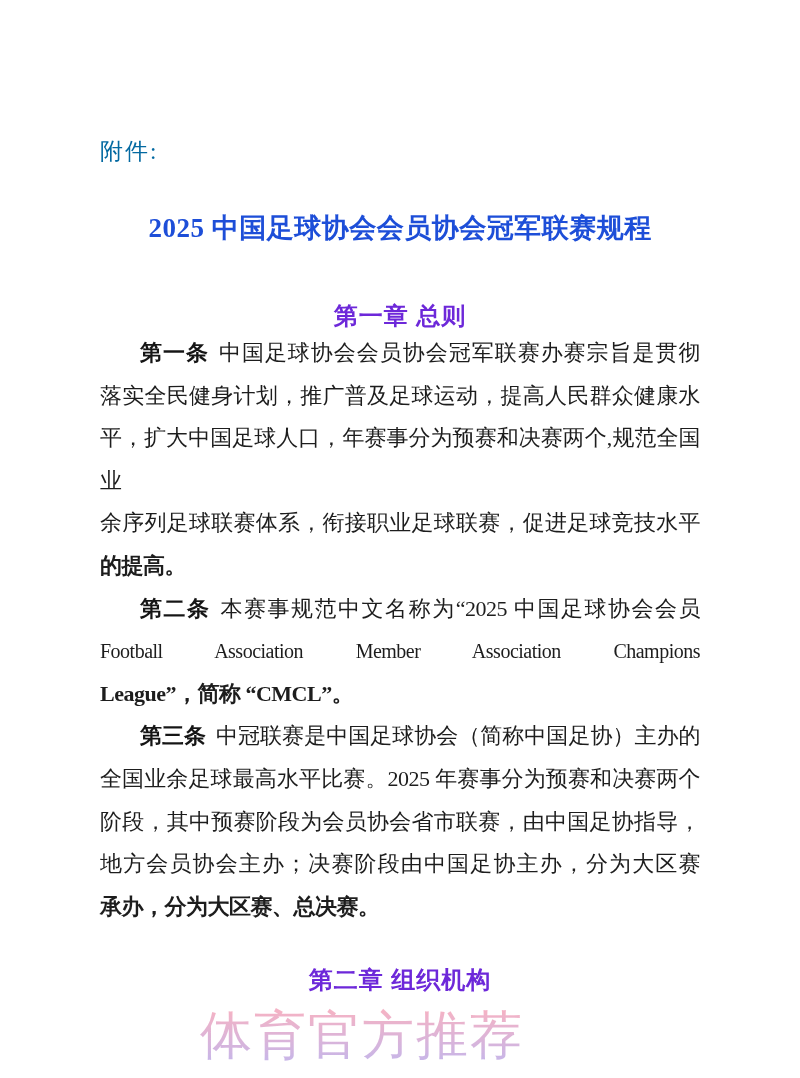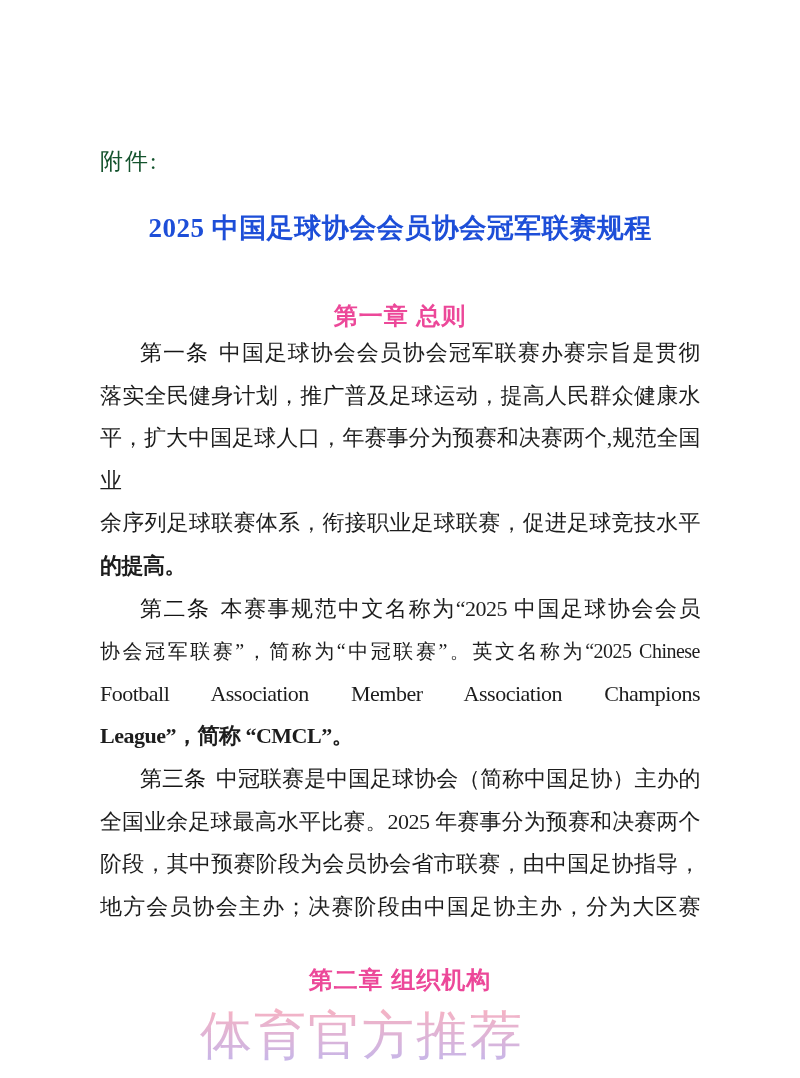--- a/index.html
+++ b/index.html
@@ -7,46 +7,46 @@
     position: relative;
     width: 800px;
     height: 1078px;
     background: #ffffff;
     overflow: hidden;
     font-family: "Liberation Serif", "DejaVu Serif", serif;
     color: #1d1d1d;
   }
   .attachment-label {
     position: absolute;
-    top: 146px;
+    top: 136px;
     left: 100px;
     font-size: 23px;
     letter-spacing: 2px;
-    color: #14532d;
+    color: #0369a1;
   }
   .doc-title {
     position: absolute;
     top: 210px;
     left: 0;
     width: 800px;
     text-align: center;
     font-size: 27px;
     font-weight: bold;
     color: #1d4ed8;
     letter-spacing: 0.5px;
   }
   .chapter-heading {
     position: absolute;
     left: 0;
     width: 800px;
     text-align: center;
     font-family: "Liberation Sans", "DejaVu Sans", sans-serif;
     font-size: 24px;
     font-weight: bold;
-    color: #ec4899;
+    color: #6d28d9;
     letter-spacing: 1px;
   }
   .chapter-one { top: 300px; }
   .chapter-two { top: 964px; }
   .body-text {
     position: absolute;
     top: 332px;
     left: 100px;
     width: 600px;
   }
@@ -54,21 +54,21 @@
     font-size: 22px;
     line-height: 42.6px;
     letter-spacing: -0.5px;
     text-align: justify;
     text-align-last: justify;
     color: #1d1d1d;
   }
   .bline.first { padding-left: 40px; }
   .bline.last { text-align-last: left; font-weight: bold; }
   .bline:nth-child(7) { font-size: 20px; }
-  .bline b { font-weight: normal; margin-right: 10px; color: #151515; }
+  .bline b { font-weight: bold; margin-right: 10px; color: #151515; }
   .watermark {
     position: absolute;
     top: 1001px;
     left: 0;
     width: 724px;
     text-align: center;
     font-family: "Liberation Serif", "DejaVu Serif", serif;
     font-size: 52px;
     letter-spacing: 2px;
     opacity: 0.85;
@@ -90,26 +90,26 @@
 
   <div class="chapter-heading chapter-one">第一章 总则</div>
 
   <div class="body-text">
       <div class="bline first"><b>第一条</b><span>中国足球协会会员协会冠军联赛办赛宗旨是贯彻</span></div>
       <div class="bline mid"><span>落实全民健身计划，推广普及足球运动，提高人民群众健康水</span></div>
       <div class="bline mid"><span>平，扩大中国足球人口，年赛事分为预赛和决赛两个,规范全国业</span></div>
       <div class="bline mid"><span>余序列足球联赛体系，衔接职业足球联赛，促进足球竞技水平</span></div>
       <div class="bline last"><span>的提高。</span></div>
       <div class="bline first"><b>第二条</b><span>本赛事规范中文名称为“2025 中国足球协会会员</span></div>
-      <div class="bline mid"><span>协会冠军联赛”，简称为“中冠联赛”。英文名称为“2025 Chinese</span></div>
       <div class="bline mid"><span>Football Association Member Association Champions</span></div>
       <div class="bline last"><span>League”，简称 “CMCL”。</span></div>
       <div class="bline first"><b>第三条</b><span>中冠联赛是中国足球协会（简称中国足协）主办的</span></div>
       <div class="bline mid"><span>全国业余足球最高水平比赛。2025 年赛事分为预赛和决赛两个</span></div>
       <div class="bline mid"><span>阶段，其中预赛阶段为会员协会省市联赛，由中国足协指导，</span></div>
       <div class="bline mid"><span>地方会员协会主办；决赛阶段由中国足协主办，分为大区赛</span></div>
+      <div class="bline last"><span>承办，分为大区赛、总决赛。</span></div>
     </div>
 
   <div class="chapter-heading chapter-two">第二章 组织机构</div>
 
   <div class="watermark" style="background: linear-gradient(rgb(242, 166, 188) 15%, rgb(191, 170, 228) 85%) text; color: transparent;">体育官方推荐</div>
 
 </div>
 
 </body></html>

